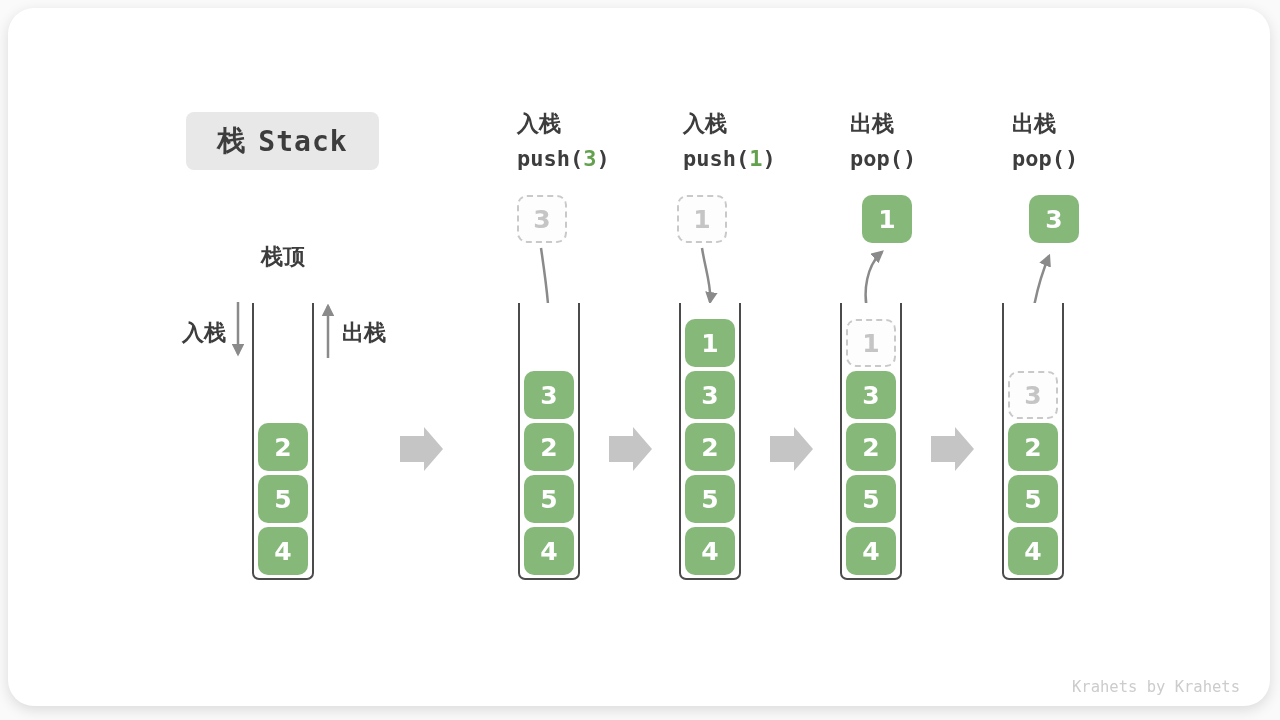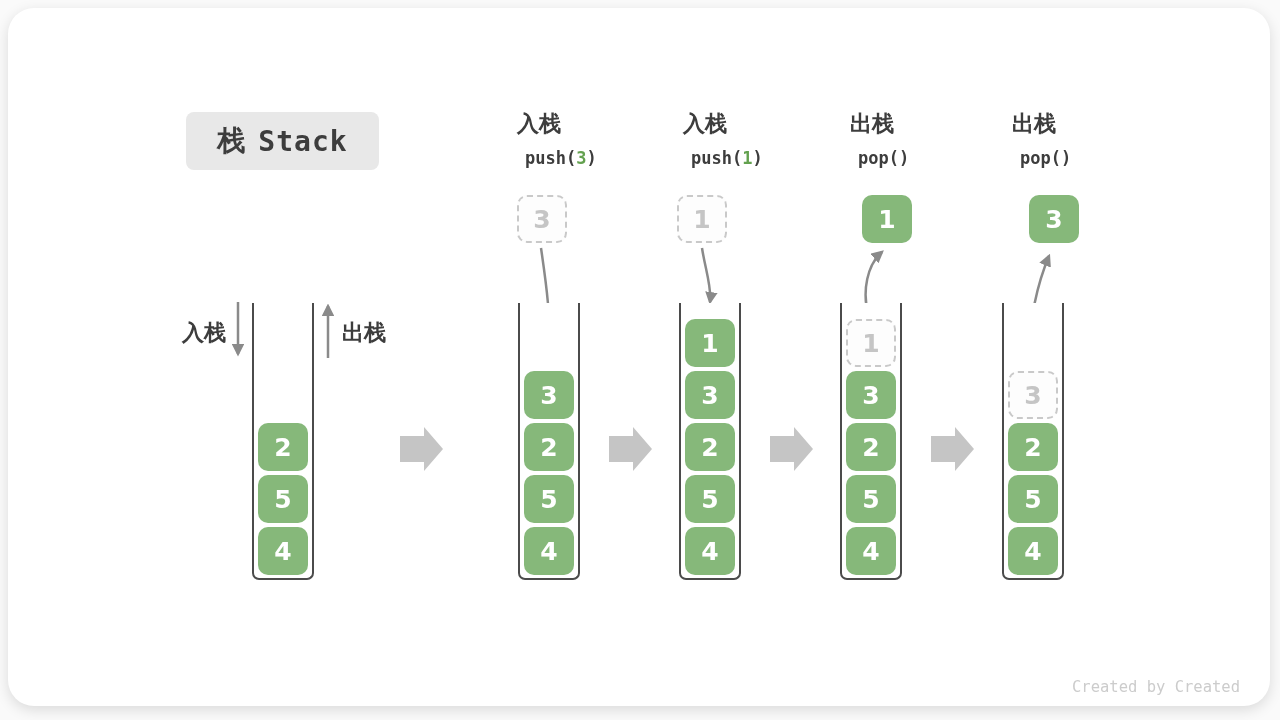--- a/index.html
+++ b/index.html
@@ -41,22 +41,22 @@
     position:absolute;width:50px;height:48px;box-sizing:border-box;border-radius:10px;
     display:flex;align-items:center;justify-content:center;
     font-size:25px;font-weight:700;
     font-family:"DejaVu Sans","Liberation Sans",sans-serif;
   }
   .cell.solid{background:var(--green);color:var(--cell-text);}
   .cell.ghost{background:#fdfdfd;border:2px dashed var(--ghost-border);color:var(--ghost-text);}
   .op-header{position:absolute;color:var(--ink);line-height:35px;white-space:nowrap;}
   .op-header .op-name{font-size:22px;font-weight:700;
     font-family:"DejaVu Sans","Liberation Sans",sans-serif;}
-  .op-header .op-call{font-size:17px;font-weight:700;
-    font-family:"DejaVu Sans Mono","Liberation Mono",monospace;margin-left:8px;}
+  .op-header .op-call{font-size:22px;font-weight:700;
+    font-family:"DejaVu Sans Mono","Liberation Mono",monospace;}
   .op-header .op-arg{color:var(--call-green);}
   .watermark{
     position:absolute;right:40px;bottom:24px;color:var(--watermark);
     font-family:"DejaVu Sans Mono","Liberation Mono",monospace;font-size:15.5px;
   }
 </style>
 </head>
 <body>
 
 <div class="card"></div>
@@ -81,20 +81,21 @@
   <polygon points="770,436 794,436 794,427 813,449 794,471 794,462 770,462" fill="#C5C5C5"></polygon>
   <polygon points="931,436 955,436 955,427 974,449 955,471 955,462 931,462" fill="#C5C5C5"></polygon>
 </svg>
 
 <div class="layer">
   <div class="title-box">
     <span class="zh">栈</span>
     <span class="en">Stack</span>
   </div>
 
+  <div class="cjk-label centered" style="left:216px;top:242px;">栈顶</div>
   <div class="cjk-label" style="left:182px;top:318px;">入栈</div>
   <div class="cjk-label" style="left:342px;top:318px;">出栈</div>
 
   <div id="columns">
       <div class="stack-wall" style="left: 252px;"></div>
       <div class="cell solid" style="left: 258px; top: 423px;">2</div>
       <div class="cell solid" style="left: 258px; top: 475px;">5</div>
       <div class="cell solid" style="left: 258px; top: 527px;">4</div>
       <div class="stack-wall" style="left: 518px;"></div>
       <div class="op-header" style="left: 517px; top: 106px;">
@@ -133,14 +134,14 @@
         <div class="op-name">出栈</div>
         <div class="op-call"><span>pop(</span><span>)</span></div>
       </div>
       <div class="cell solid" style="left: 1029px; top: 195px;">3</div>
       <div class="cell ghost" style="left: 1008px; top: 371px;">3</div>
       <div class="cell solid" style="left: 1008px; top: 423px;">2</div>
       <div class="cell solid" style="left: 1008px; top: 475px;">5</div>
       <div class="cell solid" style="left: 1008px; top: 527px;">4</div>
     </div>
 
-  <div class="watermark">Created by Created</div>
+  <div class="watermark">Krahets by Krahets</div>
 </div>
 
 </body></html>

